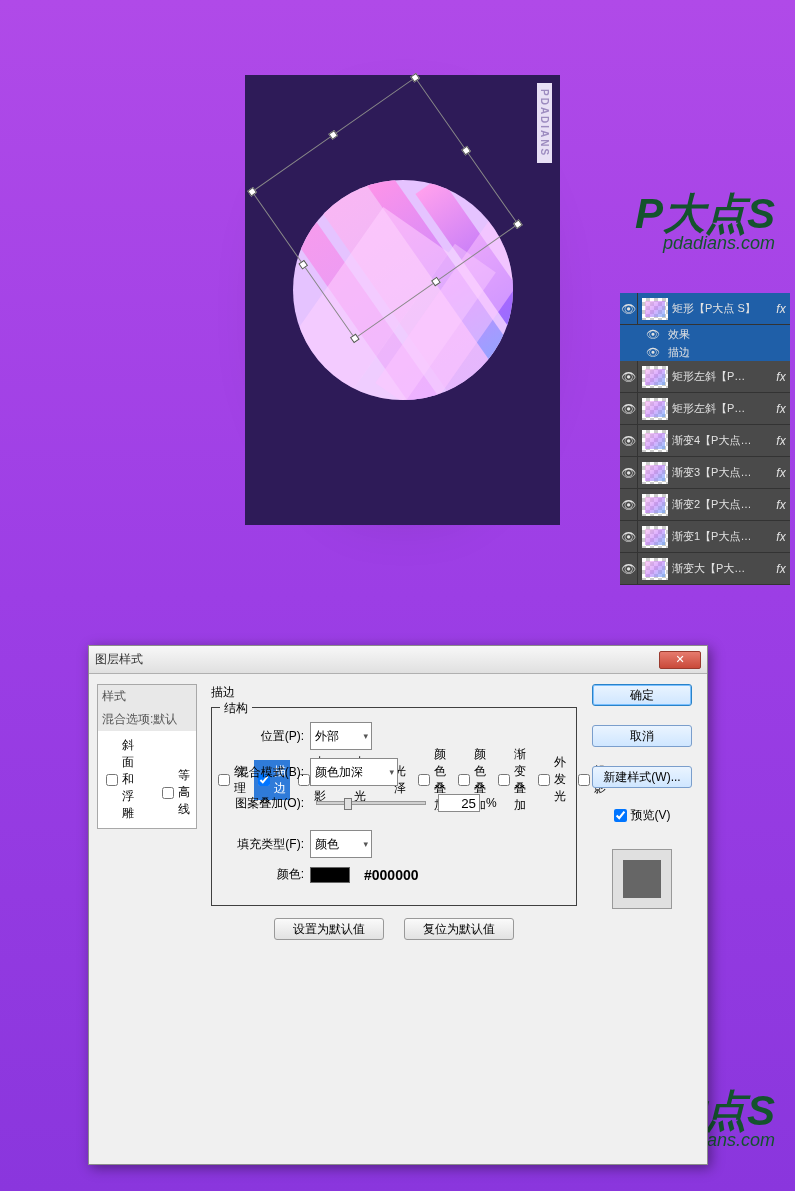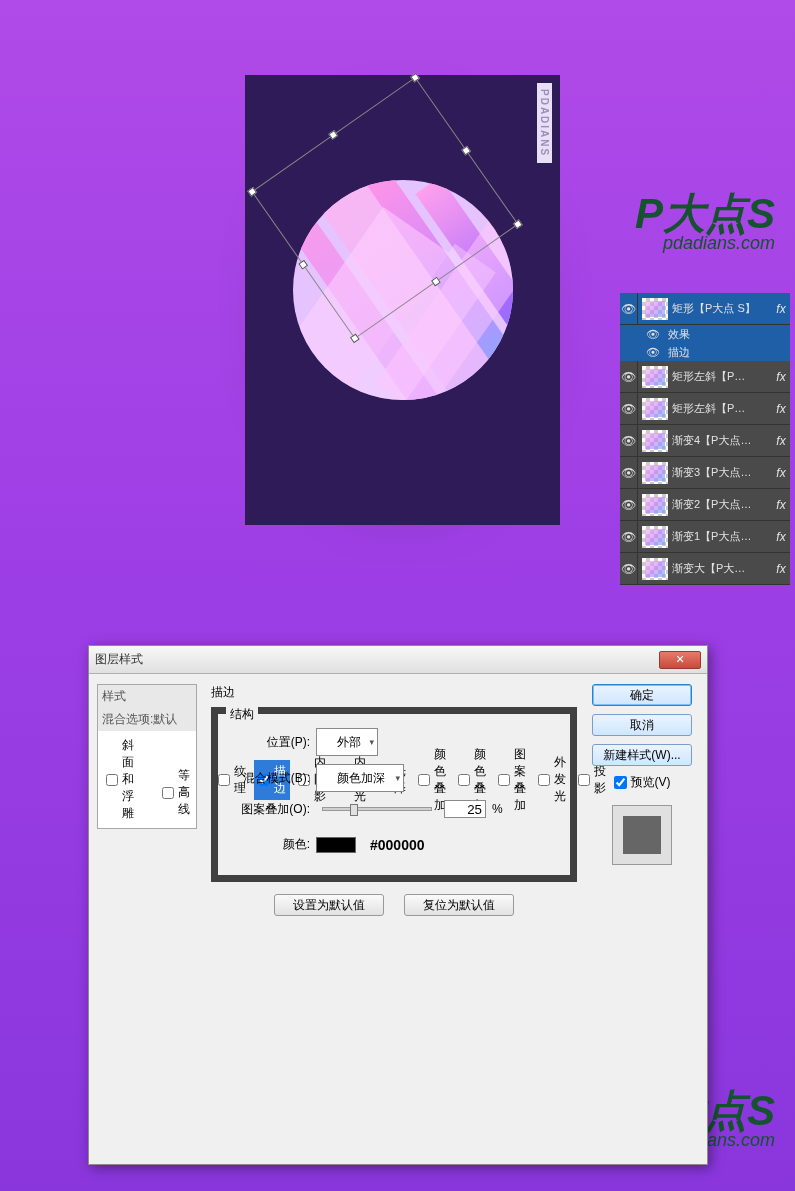--- a/index.html
+++ b/index.html
@@ -43,32 +43,32 @@
 .titlebar-text { flex:1; color:#333; }
 .close-btn { width:42px; height:18px; background:linear-gradient(to bottom,#e67b6e,#c94a3a); border:1px solid #9a3a2e; border-radius:2px; color:#fff; text-align:center; line-height:14px; font-size:11px; }
 .dlg-body { display:flex; height:calc(100% - 28px); }
 .styles-col { width:108px; padding:10px 0 0 8px; }
 .styles-list { border:1px solid #a8a8a8; background:#fff; }
 .styles-list div { padding:3px 4px; display:flex; align-items:center; gap:4px; }
 .styles-list .hdr { background:#e8e8e8; color:#555; }
 .styles-list .active { background:#2f7bd9; color:#fff; }
 .styles-list input[type=checkbox] { width:12px; height:12px; }
 .settings-col { flex:1; padding:10px 10px 10px 14px; }
-.group { border:7px solid #404040; padding:14px 10px 14px 10px; position:relative; margin-bottom:8px; }
+.group { border:1px solid #404040; padding:14px 10px 14px 10px; position:relative; margin-bottom:8px; }
 .group-title { position:absolute; top:-8px; left:8px; background:#f0f0f0; padding:0 4px; font-size:12px; }
 .row { display:flex; align-items:center; margin-bottom:8px; gap:6px; }
 .row label { width:82px; text-align:right; }
 .slider { flex:1; max-width:110px; height:4px; background:#d0d0d0; border:1px solid #999; position:relative; margin:0 6px; }
 .slider .knob { position:absolute; top:-4px; width:8px; height:12px; background:#e0e0e0; border:1px solid #777; }
 .num-input { width:42px; height:18px; border:1px solid #8a8a8a; background:#fff; padding:0 3px; text-align:right; }
-.select { height:28px; border:1px solid #8a8a8a; background:#fff; padding:0 16px 0 20px; position:relative; display:inline-flex; align-items:center; min-width:62px; }
+.select { height:28px; border:1px solid #8a8a8a; background:#fff; padding:0 16px 0 4px; position:relative; display:inline-flex; align-items:center; min-width:62px; }
 .select::after { content:"▾"; position:absolute; right:3px; font-size:9px; color:#555; }
 .color-swatch { width:40px; height:16px; background:#000; border:1px solid #666; display:inline-block; vertical-align:middle; }
 .hex-label { font-weight:700; font-size:14px; margin-left:8px; }
-.dlg-buttons { width:120px; padding:10px 10px 0 0; display:flex; flex-direction:column; align-items:center; gap:8px; }
+.dlg-buttons { width:120px; padding:10px 10px 0 0; display:flex; flex-direction:column; align-items:center; gap:19px; }
 .btn { width:100px; height:22px; border:1px solid #7a9ecc; background:linear-gradient(to bottom,#eaf4ff,#cfe6ff); border-radius:3px; text-align:center; line-height:20px; font-size:12px; cursor:pointer; }
 .btn.ok { border:1px solid #2a82c8; box-shadow:0 0 0 1px #7ac0ff inset; }
 .preview-row { display:flex; align-items:center; gap:4px; font-size:12px; }
 .preview-box { width:60px; height:60px; border:1px solid #999; background:#e0e0e0; display:flex; align-items:center; justify-content:center; margin-top:6px; }
 .preview-box div { width:38px; height:38px; background:#666; }
 .default-btns { display:flex; gap:20px; justify-content:center; margin-top:12px; }
 .default-btns .btn { width:110px; background:linear-gradient(to bottom,#fafafa,#e2e2e2); border:1px solid #999; }
 </style>
 </head>
 <body>
@@ -212,21 +212,21 @@
             <div>
               <input type="checkbox" style="">
               <span>颜色叠加</span>
             </div>
             <div>
               <input type="checkbox" style="">
               <span>颜色叠加</span>
             </div>
             <div>
               <input type="checkbox" style="">
-              <span>图案叠加</span>
+              <span>渐变叠加</span>
             </div>
             <div>
               <input type="checkbox" style="">
               <span>外发光</span>
             </div>
             <div>
               <input type="checkbox" style="">
               <span>投影</span>
             </div>
           </div>
@@ -250,20 +250,26 @@
         </div>
         <div class="row">
           <label>图案叠加(O):</label>
           <div class="slider">
               <div class="knob" style="left:25%;"></div>
             </div>
           <input class="num-input" value="25" style="">
           <span>%</span>
         </div>
         <div style="height:10px;"></div>
+        <div class="row">
+          <label>填充类型(F):</label>
+          <div class="select">
+              <span>颜色</span>
+            </div>
+        </div>
         <div class="row">
           <label>颜色:</label>
           <span class="color-swatch"></span>
           <span class="hex-label">#000000</span>
         </div>
       </div>
       <div class="default-btns">
         <div class="btn">设置为默认值</div>
         <div class="btn">复位为默认值</div>
       </div>

